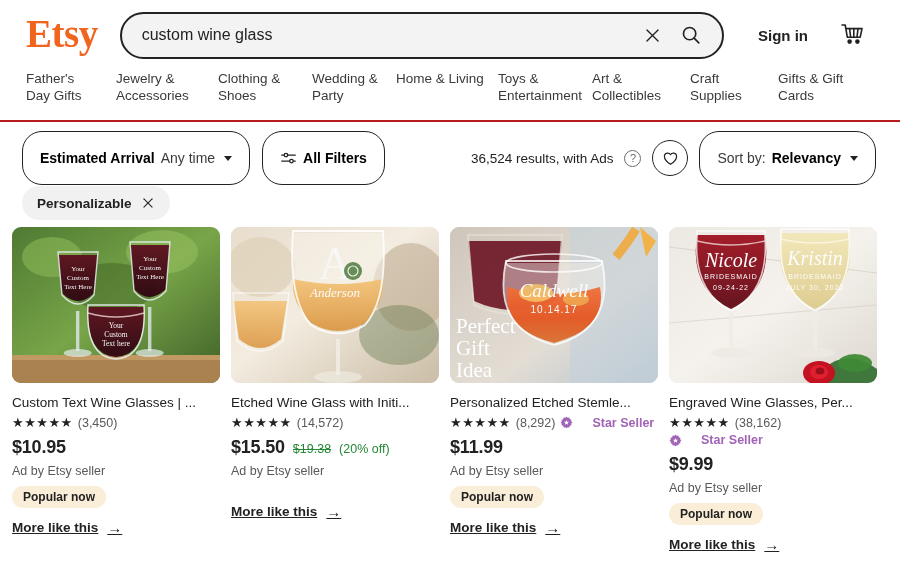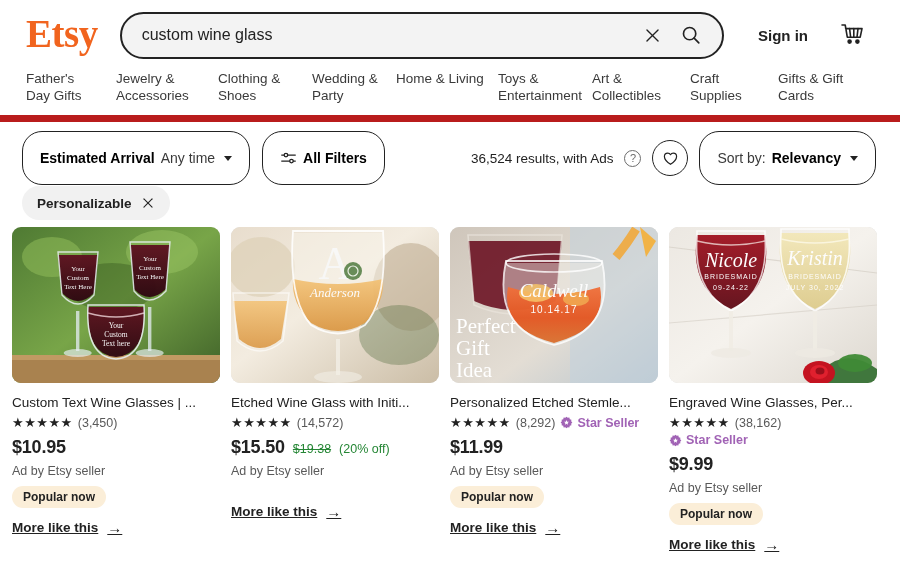--- a/index.html
+++ b/index.html
@@ -8,21 +8,21 @@
     background: #ffffff;
     font-family: "Liberation Sans", sans-serif;
     color: #222222;
     overflow: hidden;
   }
 
   
   .header {
     position: relative;
     height: 122px;
-    border-bottom: 7px solid #b91c1c;
+    border-bottom: 2px solid #b91c1c;
   }
   .header-top {
     display: flex;
     align-items: center;
     height: 70px;
     padding: 0 22px 0 26px;
   }
   .etsy-logo {
     font-family: "Liberation Serif", serif;
     font-size: 39px;
@@ -216,21 +216,21 @@
     align-items: center;
     gap: 5px;
     margin-top: 4px;
     flex-wrap: wrap;
   }
   .stars { font-size: 13px; letter-spacing: 0.5px; color: #222; line-height: 15px; }
   .rating-count { font-size: 12.5px; color: #595959; }
   .star-seller {
     display: inline-flex;
     align-items: center;
-    gap: 4px;
+    gap: 19px;
     color: #a163b5;
     font-size: 12.5px;
     font-weight: 700;
     white-space: nowrap;
   }
   .ss-line { margin-top: 3px; }
   .price-row {
     display: flex;
     align-items: baseline;
     gap: 8px;

